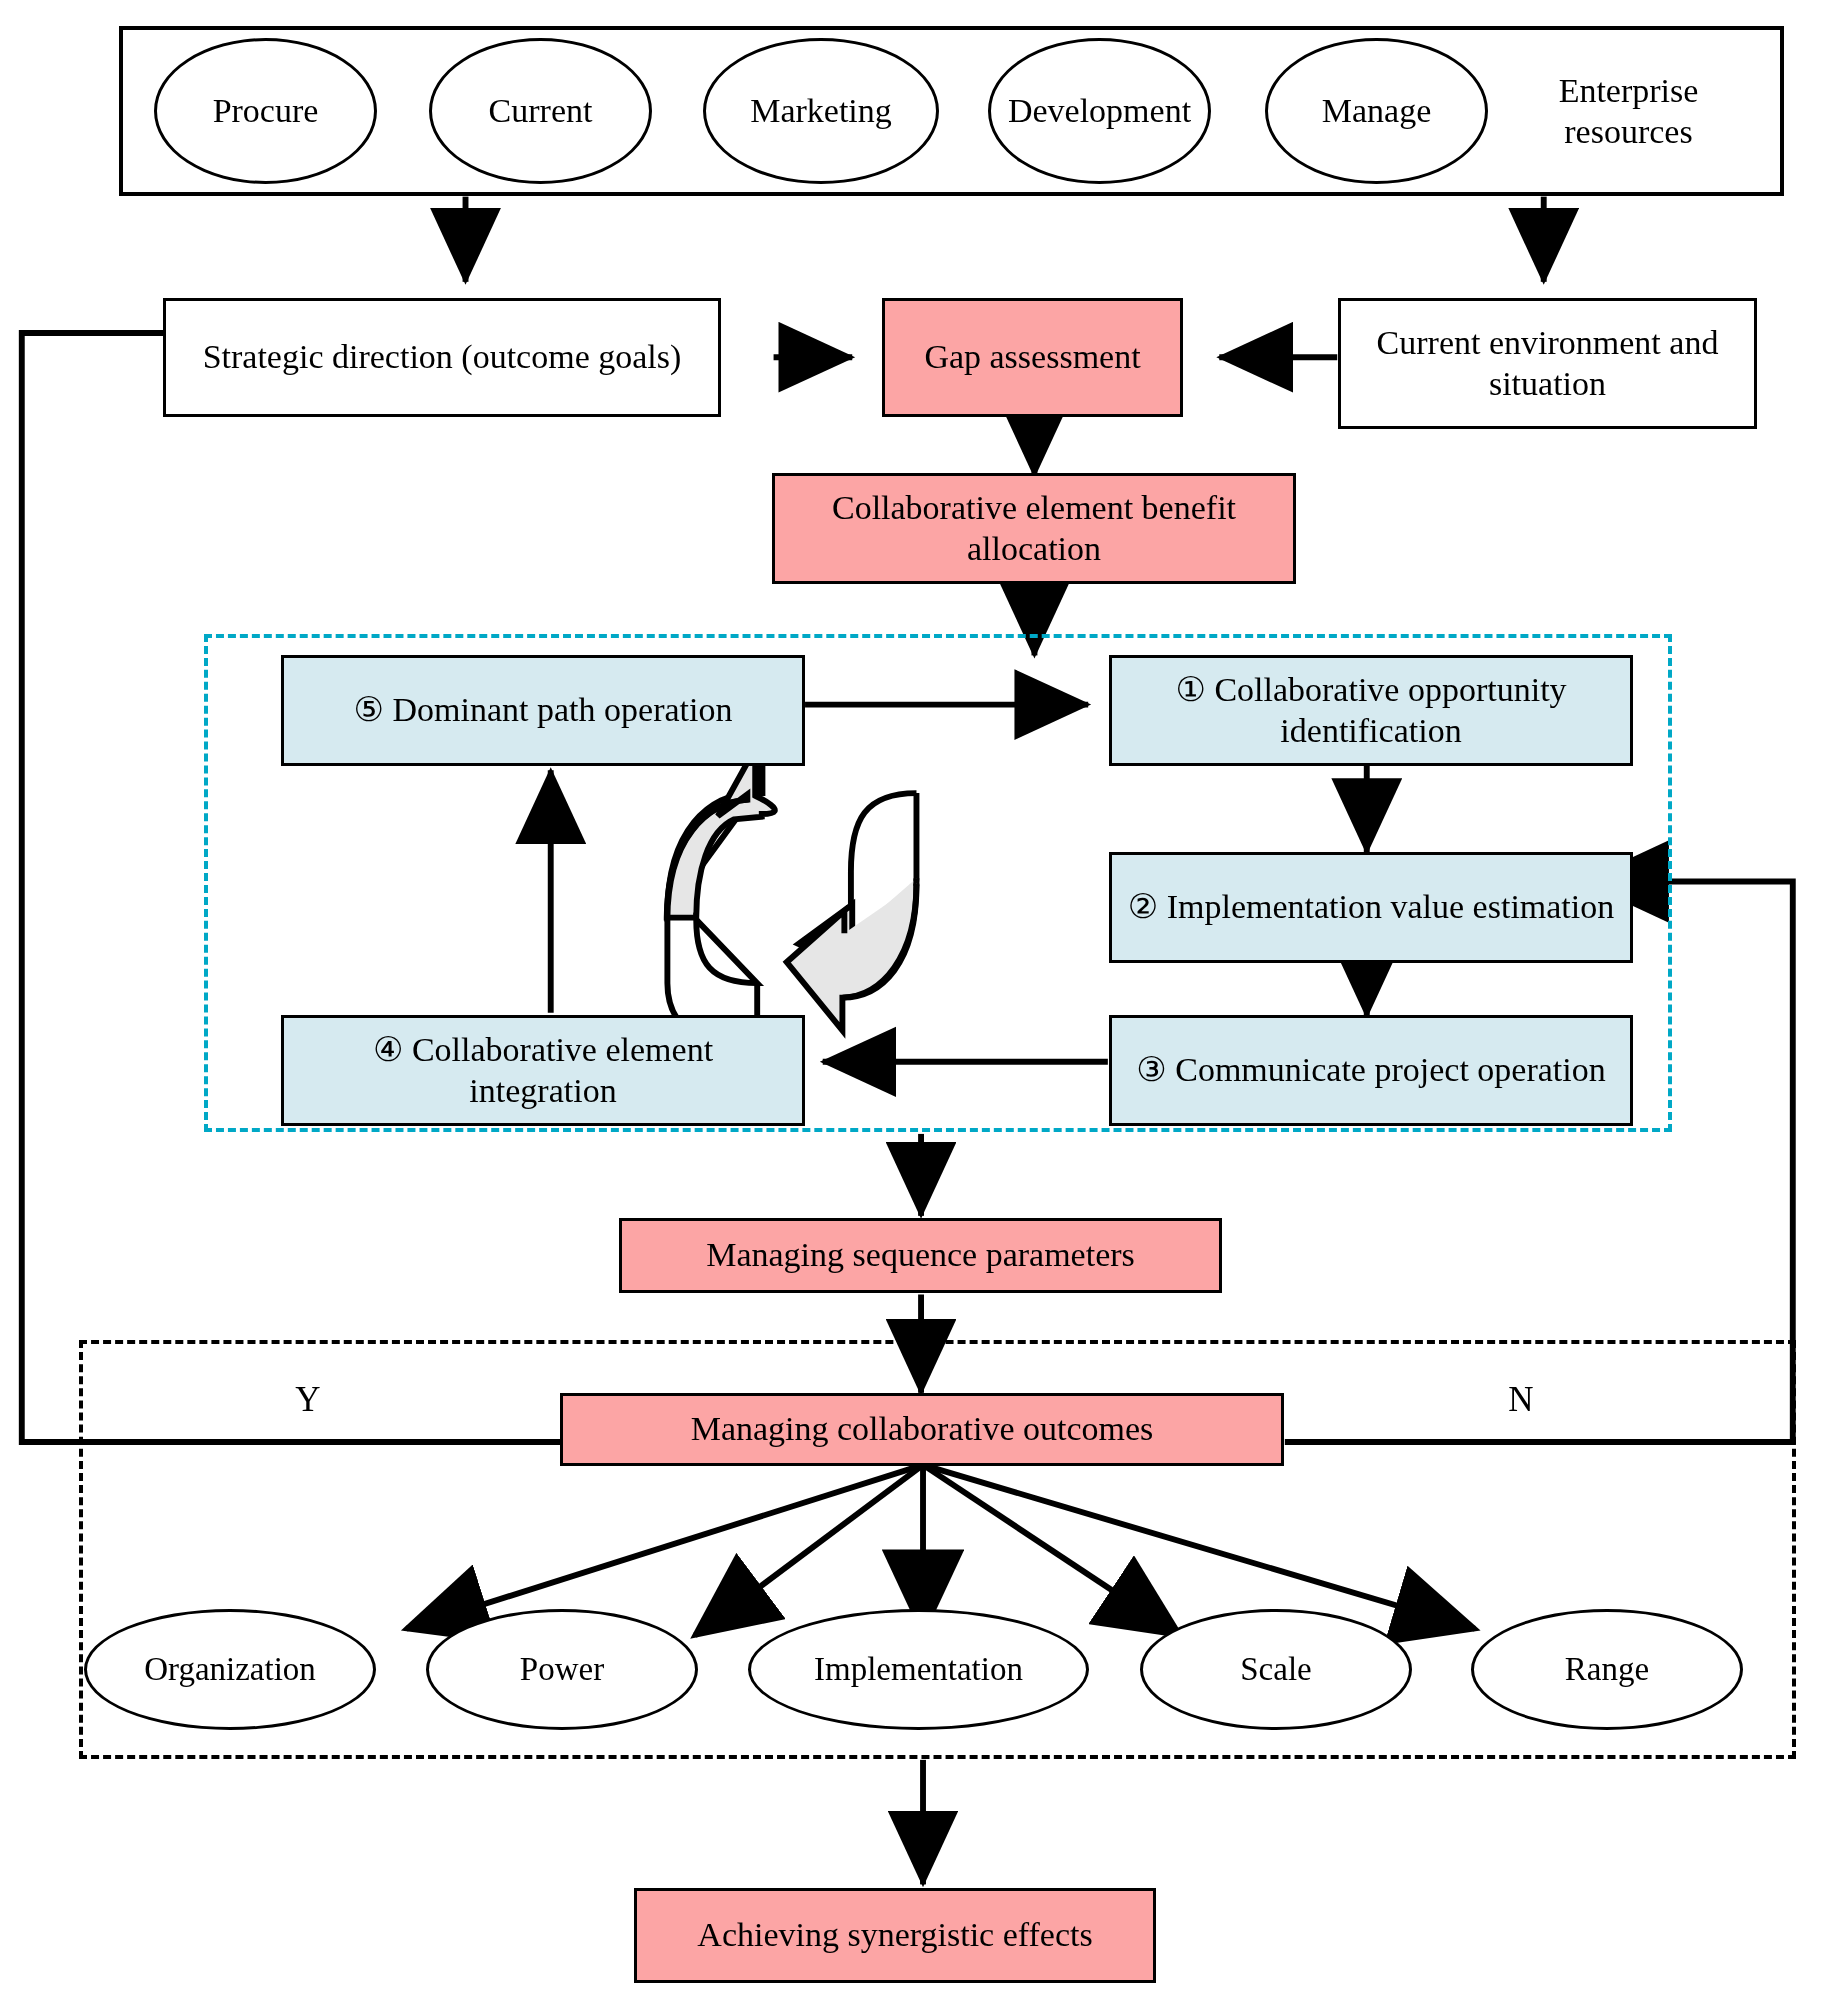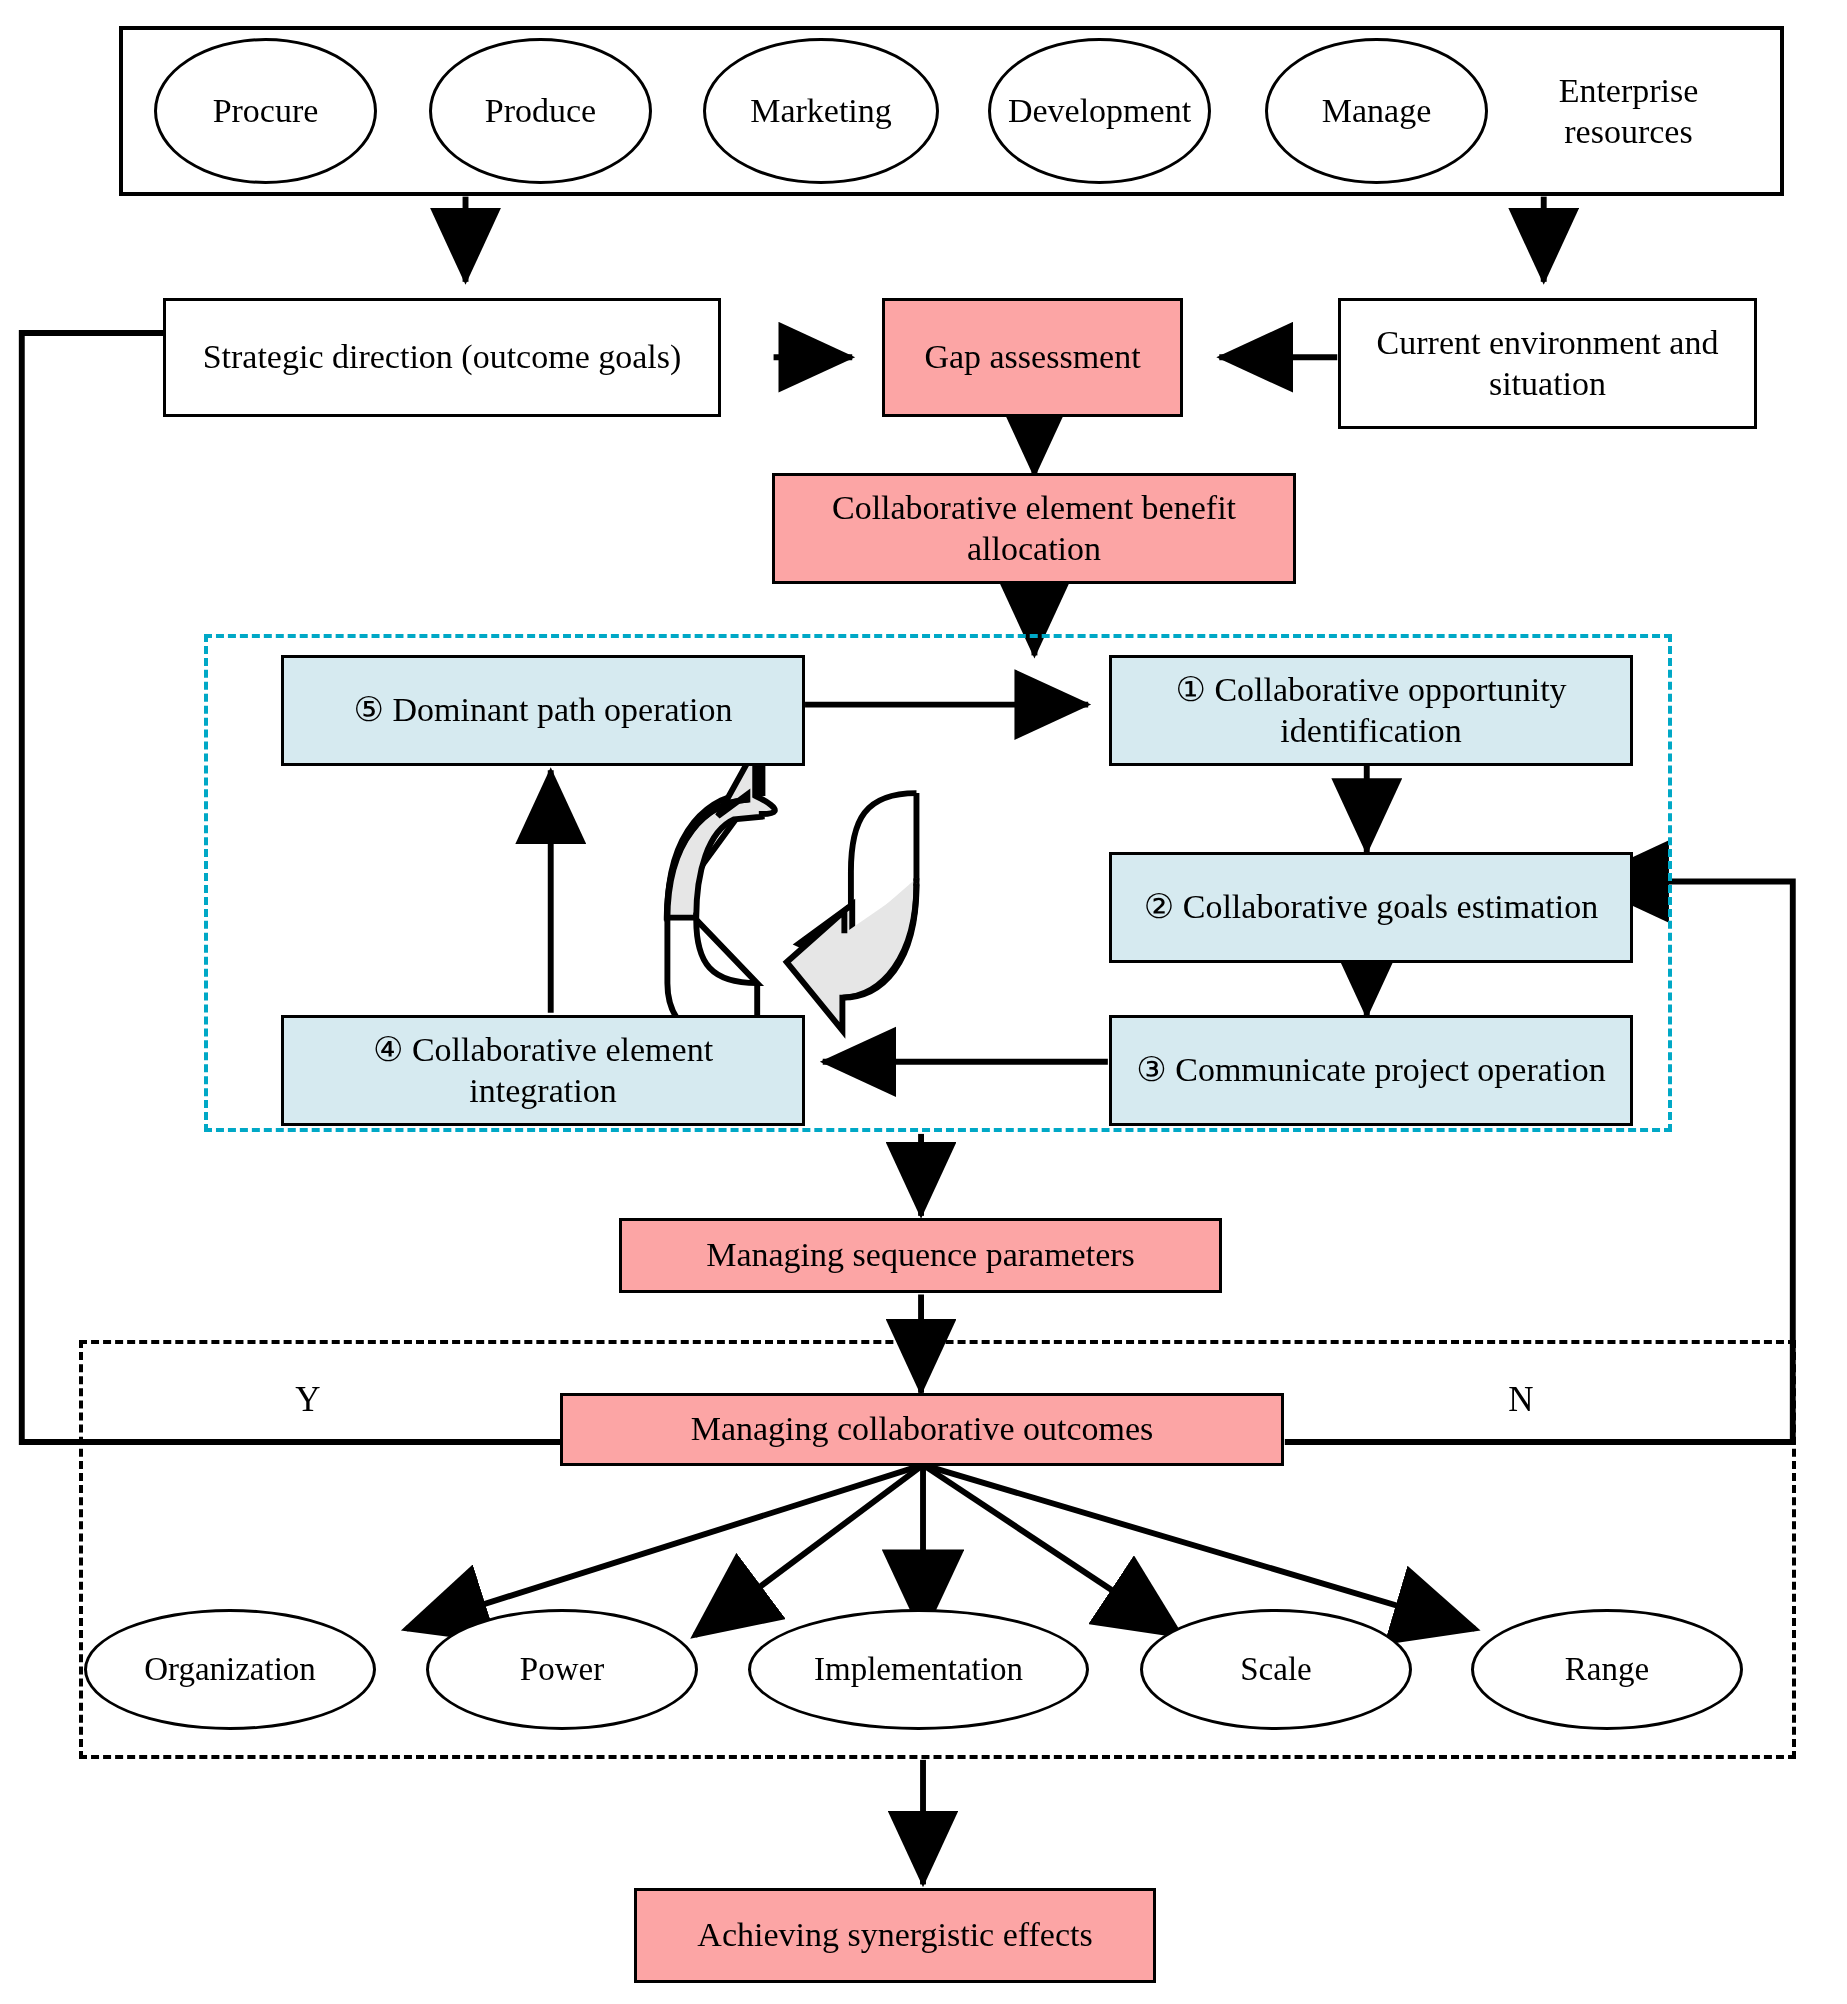--- a/index.html
+++ b/index.html
@@ -91,21 +91,21 @@
       <path d="M1398,1210 C1320,1210 1298,1250 1298,1330 L1298,1425" fill="none"></path>
       <path d="M1398,1340 C1398,1400 1360,1420 1300,1425 L1300,1478 L1218,1440 L1300,1380 L1300,1425" fill="#e6e6e6"></path>
       <path d="M1398,1348 C1398,1460 1345,1520 1285,1522 L1285,1572 L1200,1468 L1288,1390 L1288,1424" fill="#e6e6e6"></path>
       <path d="M1398,1350 C1398,1470 1345,1522 1285,1522" fill="none"></path>
     </g>
   </svg>
 
   <div class="topframe node" style="left:119px;top:26px;width:1665px;height:170px;"></div>
 
   <div class="node ell f52" style="left:154px;top:38px;width:223px;height:146px;">Procure</div>
-  <div class="node ell f52" style="left:429px;top:38px;width:223px;height:146px;">Produce</div>
+  <div class="node ell f52" style="left:429px;top:38px;width:223px;height:146px;">Current</div>
   <div class="node ell f52" style="left:703px;top:38px;width:236px;height:146px;">Marketing</div>
   <div class="node ell f52" style="left:988px;top:38px;width:223px;height:146px;padding:0 29px;">Development</div>
   <div class="node ell f52" style="left:1265px;top:38px;width:223px;height:146px;">Manage</div>
   <div class="node f52" style="left:1507px;top:41px;width:243px;height:141px;">Enterprise resources</div>
 
   <div class="node rect f52" style="left:163px;top:298px;width:558px;height:119px;padding:0 15.7px;">Strategic direction (outcome goals)</div>
 
   <div class="node rect blue f52" style="left:882px;top:298px;width:301px;height:119px;padding:0 10.5px;">Gap assessment</div>
 
   <div class="node rect f52" style="left:1338px;top:298px;width:419px;height:131px;padding:0 13px;">Current environment and situation</div>
@@ -116,21 +116,21 @@
 
   <div class="node rect lightblue f52" style="left:281px;top:655px;width:524px;height:111px;padding:0 5px;">
     <span><span>⑤</span> <span>Dominant path operation</span></span>
   </div>
 
   <div class="node rect lightblue f52" style="left:1109px;top:655px;width:524px;height:111px;padding:0 9.2px;">
     <span><span>①</span> <span>Collaborative opportunity identification</span></span>
   </div>
 
   <div class="node rect lightblue f52" style="left:1109px;top:852px;width:524px;height:111px;padding:0 11.8px;">
-    <span><span>②</span> <span>Collaborative goals estimation</span></span>
+    <span><span>②</span> <span>Implementation value estimation</span></span>
   </div>
 
   <div class="node rect lightblue f52" style="left:1109px;top:1015px;width:524px;height:111px;padding:0 11.8px;">
     <span><span>③</span> <span>Communicate project operation</span></span>
   </div>
 
   <div class="node rect lightblue f52" style="left:281px;top:1015px;width:524px;height:111px;padding:0 11.8px;">
     <span><span>④</span> <span>Collaborative element integration</span></span>
   </div>
 

